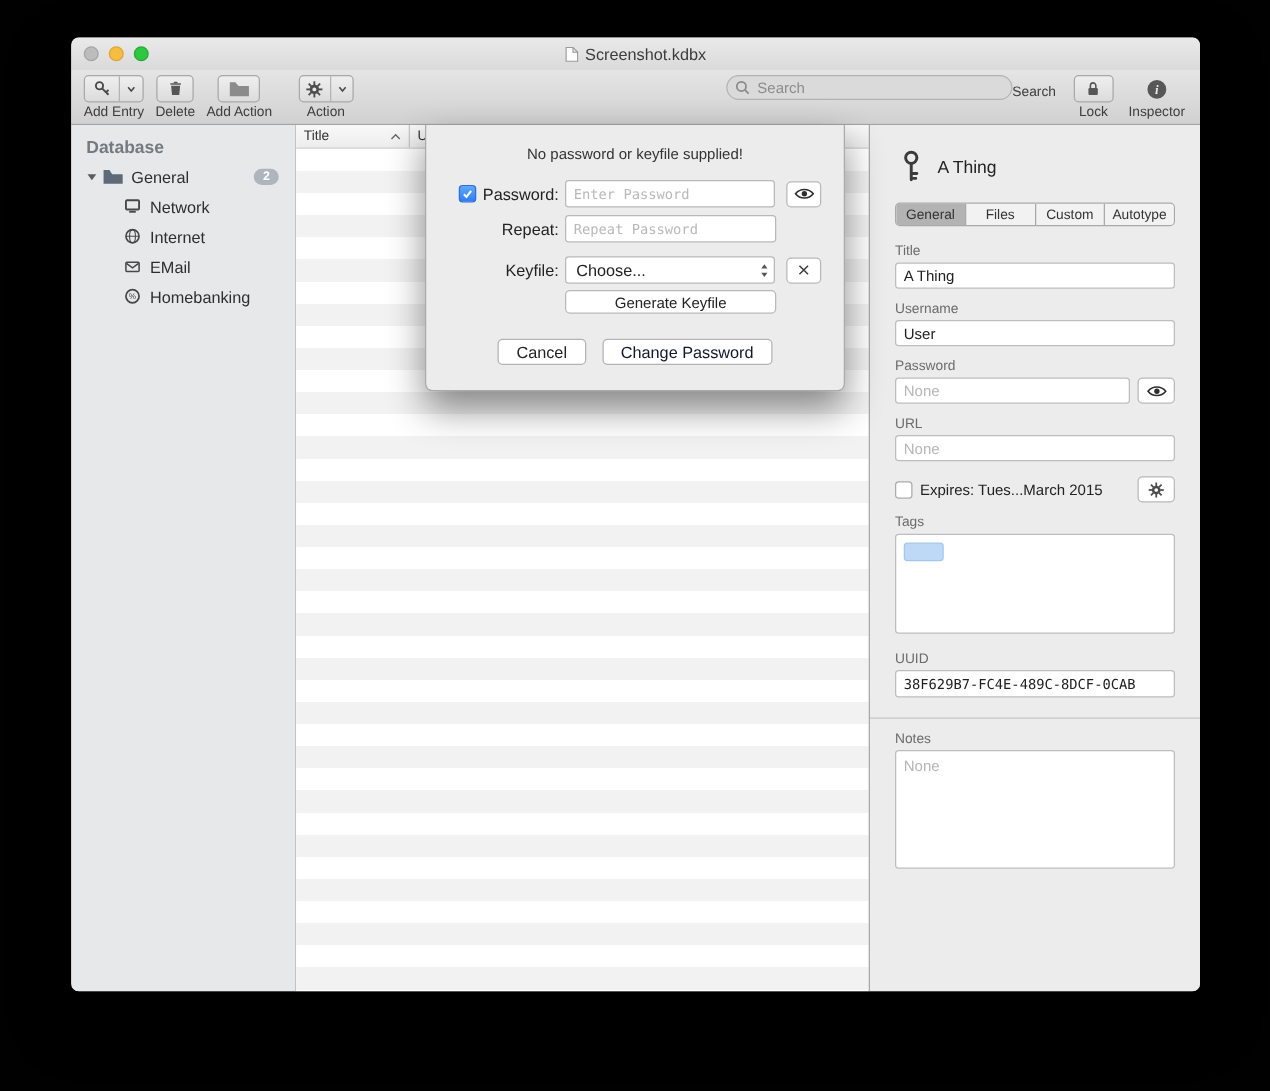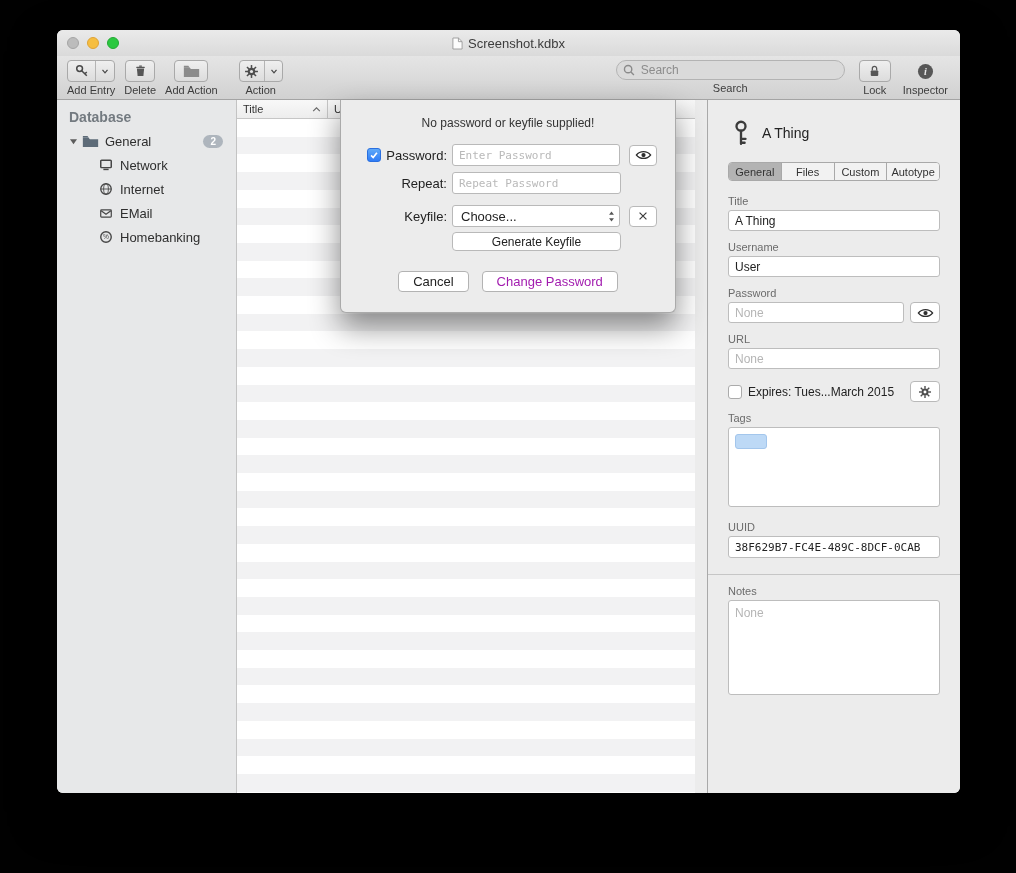--- a/index.html
+++ b/index.html
@@ -16,42 +16,42 @@
   #window-title{display:flex;align-items:center;gap:5px;font-size:13px;color:#3c3c3c;}
 
   
   #toolbar{position:absolute;left:0;top:26px;right:0;height:44px;background:linear-gradient(#e5e5e5,#d1d1d1);border-bottom:1px solid #a4a4a4;display:flex;align-items:flex-start;padding:4px 12px 0 10px;box-sizing:border-box;}
   .tb-item{display:flex;flex-direction:column;align-items:center;margin-right:9px;}
   .tb-label{font-size:11px;color:#3d3d3d;margin-top:2px;white-space:nowrap;}
   .tb-btn{height:22px;background:linear-gradient(#efefef,#dcdcdc);border:1px solid #a9a9a9;border-radius:4px;display:flex;align-items:center;justify-content:center;box-sizing:border-box;cursor:default;}
   .tb-btn .seg{display:flex;align-items:center;justify-content:center;height:100%;padding:0 5px;}
   .tb-btn .seg+.seg{border-left:1px solid #b4b4b4;}
   .tb-spacer{flex:1;}
-  #search-wrap{display:flex;flex-direction:column;align-items:center;margin-right:14px;}
+  #search-wrap{display:flex;flex-direction:row;align-items:flex-end;margin-right:14px;}
   #search-field{position:relative;width:229px;height:20px;}
   #search-field input{width:100%;height:100%;box-sizing:border-box;border:1px solid #b3b3b3;border-radius:10px;background:#dadada;padding:0 8px 0 24px;font-size:12px;color:#444;outline:none;font-family:"Liberation Sans",sans-serif;}
   #search-field input::placeholder{color:#8c8c8c;}
   #search-field .mag{position:absolute;left:6px;top:3px;}
 
   
   #sidebar{position:absolute;left:0;top:70px;bottom:0;width:180px;background:#e7e8e9;border-right:1px solid #c3c3c3;box-sizing:border-box;font-size:13px;color:#2e2e2e;}
   .sb-header{font-size:14px;font-weight:bold;color:#737a80;padding:9px 0 4px 12px;}
   .sb-row{height:24px;display:flex;align-items:center;padding-left:10px;}
   .sb-row .disc{width:12px;display:flex;justify-content:center;margin-right:3px;}
   .sb-row .sb-icon{width:17px;display:flex;justify-content:center;margin-right:6px;}
   .sb-badge{margin-left:auto;margin-right:13px;background:#aeb5bd;color:#fff;font-size:10px;font-weight:bold;border-radius:8px;padding:1px 7px;}
   .sb-child{padding-left:40px;}
 
   #main-table{position:absolute;left:180px;top:70px;width:458px;bottom:0;background:#fff;}
   #table-header{position:absolute;top:0;left:0;right:0;height:19px;background:linear-gradient(#f8f8f8,#ededed);border-bottom:1px solid #c6c6c6;display:flex;font-size:11px;color:#333;box-sizing:border-box;}
   .th-cell{display:flex;align-items:center;box-sizing:border-box;padding:0 6px;}
   .th-cell.first{width:91px;border-right:1px solid #c6c6c6;justify-content:space-between;}
   #table-rows{position:absolute;top:19px;left:0;right:0;bottom:0;background:repeating-linear-gradient(to bottom,#ffffff 0,#ffffff 17.7px,#f2f2f3 17.7px,#f2f2f3 35.4px);}
 
-  #inspector{position:absolute;left:638px;top:70px;right:0;bottom:0;background:#ececec;border-left:1px solid #a9a9a9;box-sizing:border-box;padding:18px 20px 0 20px;overflow:hidden;margin-left:12px;}
+  #inspector{position:absolute;left:638px;top:70px;right:0;bottom:0;background:#ececec;border-left:1px solid #a9a9a9;box-sizing:border-box;padding:18px 20px 0 20px;overflow:hidden;}
   .insp-head{display:flex;align-items:center;gap:12px;height:30px;margin-left:4px;}
   .insp-title{font-size:14px;color:#222;}
   .seg-ctrl{display:flex;margin-top:14px;border:1px solid #a9a9a9;border-radius:4px;overflow:hidden;height:17px;}
   .seg-ctrl .seg{flex:1;display:flex;align-items:center;justify-content:center;font-size:11px;color:#333;background:#f2f2f2;}
   .seg-ctrl .seg+.seg{border-left:1px solid #a9a9a9;}
   .seg-ctrl .seg.sel{background:#b3b3b3;}
   .insp-label{font-size:11px;color:#6b6b6b;margin-top:10px;}
   .insp-label.mt14{margin-top:14px;}
   .field{margin-top:3px;height:21px;width:100%;box-sizing:border-box;border:1px solid #bdbdbd;border-radius:3px;background:#fff;font-size:12px;color:#222;padding:0 6px;outline:none;font-family:"Liberation Sans",sans-serif;}
   .field::placeholder{color:#b5b5b5;}
@@ -76,21 +76,21 @@
   .dlg-message{text-align:center;margin-top:16px;font-weight:normal;font-size:12px;color:#333;}
   .dlg-row{display:flex;align-items:center;margin:0 18px;}
   .dlg-row .left{width:88px;display:flex;align-items:center;justify-content:flex-end;gap:5px;flex:none;font-size:13px;}
   .dlg-field{width:169px;height:22px;box-sizing:border-box;border:1px solid #b9b9b9;border-radius:3px;background:#fff;margin-left:5px;padding:0 6px;font-size:11px;outline:none;font-family:"DejaVu Sans Mono",monospace;}
   .dlg-field::placeholder{color:#b9b9b9;}
   .dlg-sq{width:28px;height:21px;background:#fff;border:1px solid #b9b9b9;border-radius:4px;display:flex;align-items:center;justify-content:center;margin-left:9px;box-sizing:border-box;flex:none;}
   .dropdown{width:176px;height:22px;box-sizing:border-box;border:1px solid #b9b9b9;border-radius:3px;background:#fff;margin-left:5px;display:flex;align-items:center;justify-content:space-between;padding:0 4px 0 8px;font-size:13px;}
   .dlg-gen{margin:5px 0 0 111px;width:169px;height:19px;background:#fff;border:1px solid #b9b9b9;border-radius:4px;display:flex;align-items:center;justify-content:center;font-size:12px;box-sizing:border-box;}
   .dlg-buttons{display:flex;justify-content:center;gap:13px;margin-top:20px;}
   .dlg-btn{height:21px;background:#fff;border:1px solid #b3b3b3;border-radius:4px;display:flex;align-items:center;justify-content:center;font-size:13px;box-sizing:border-box;padding:0 14px;}
-  .dlg-btn.disabled{color:#a21caf;}
+  .dlg-btn.disabled{color:#0f172a;}
   svg{display:block;}
 </style>
 </head>
 <body>
 
 <div id="screen">
   <div id="window">
 
     <div id="titlebar">
       <div class="traffic">

